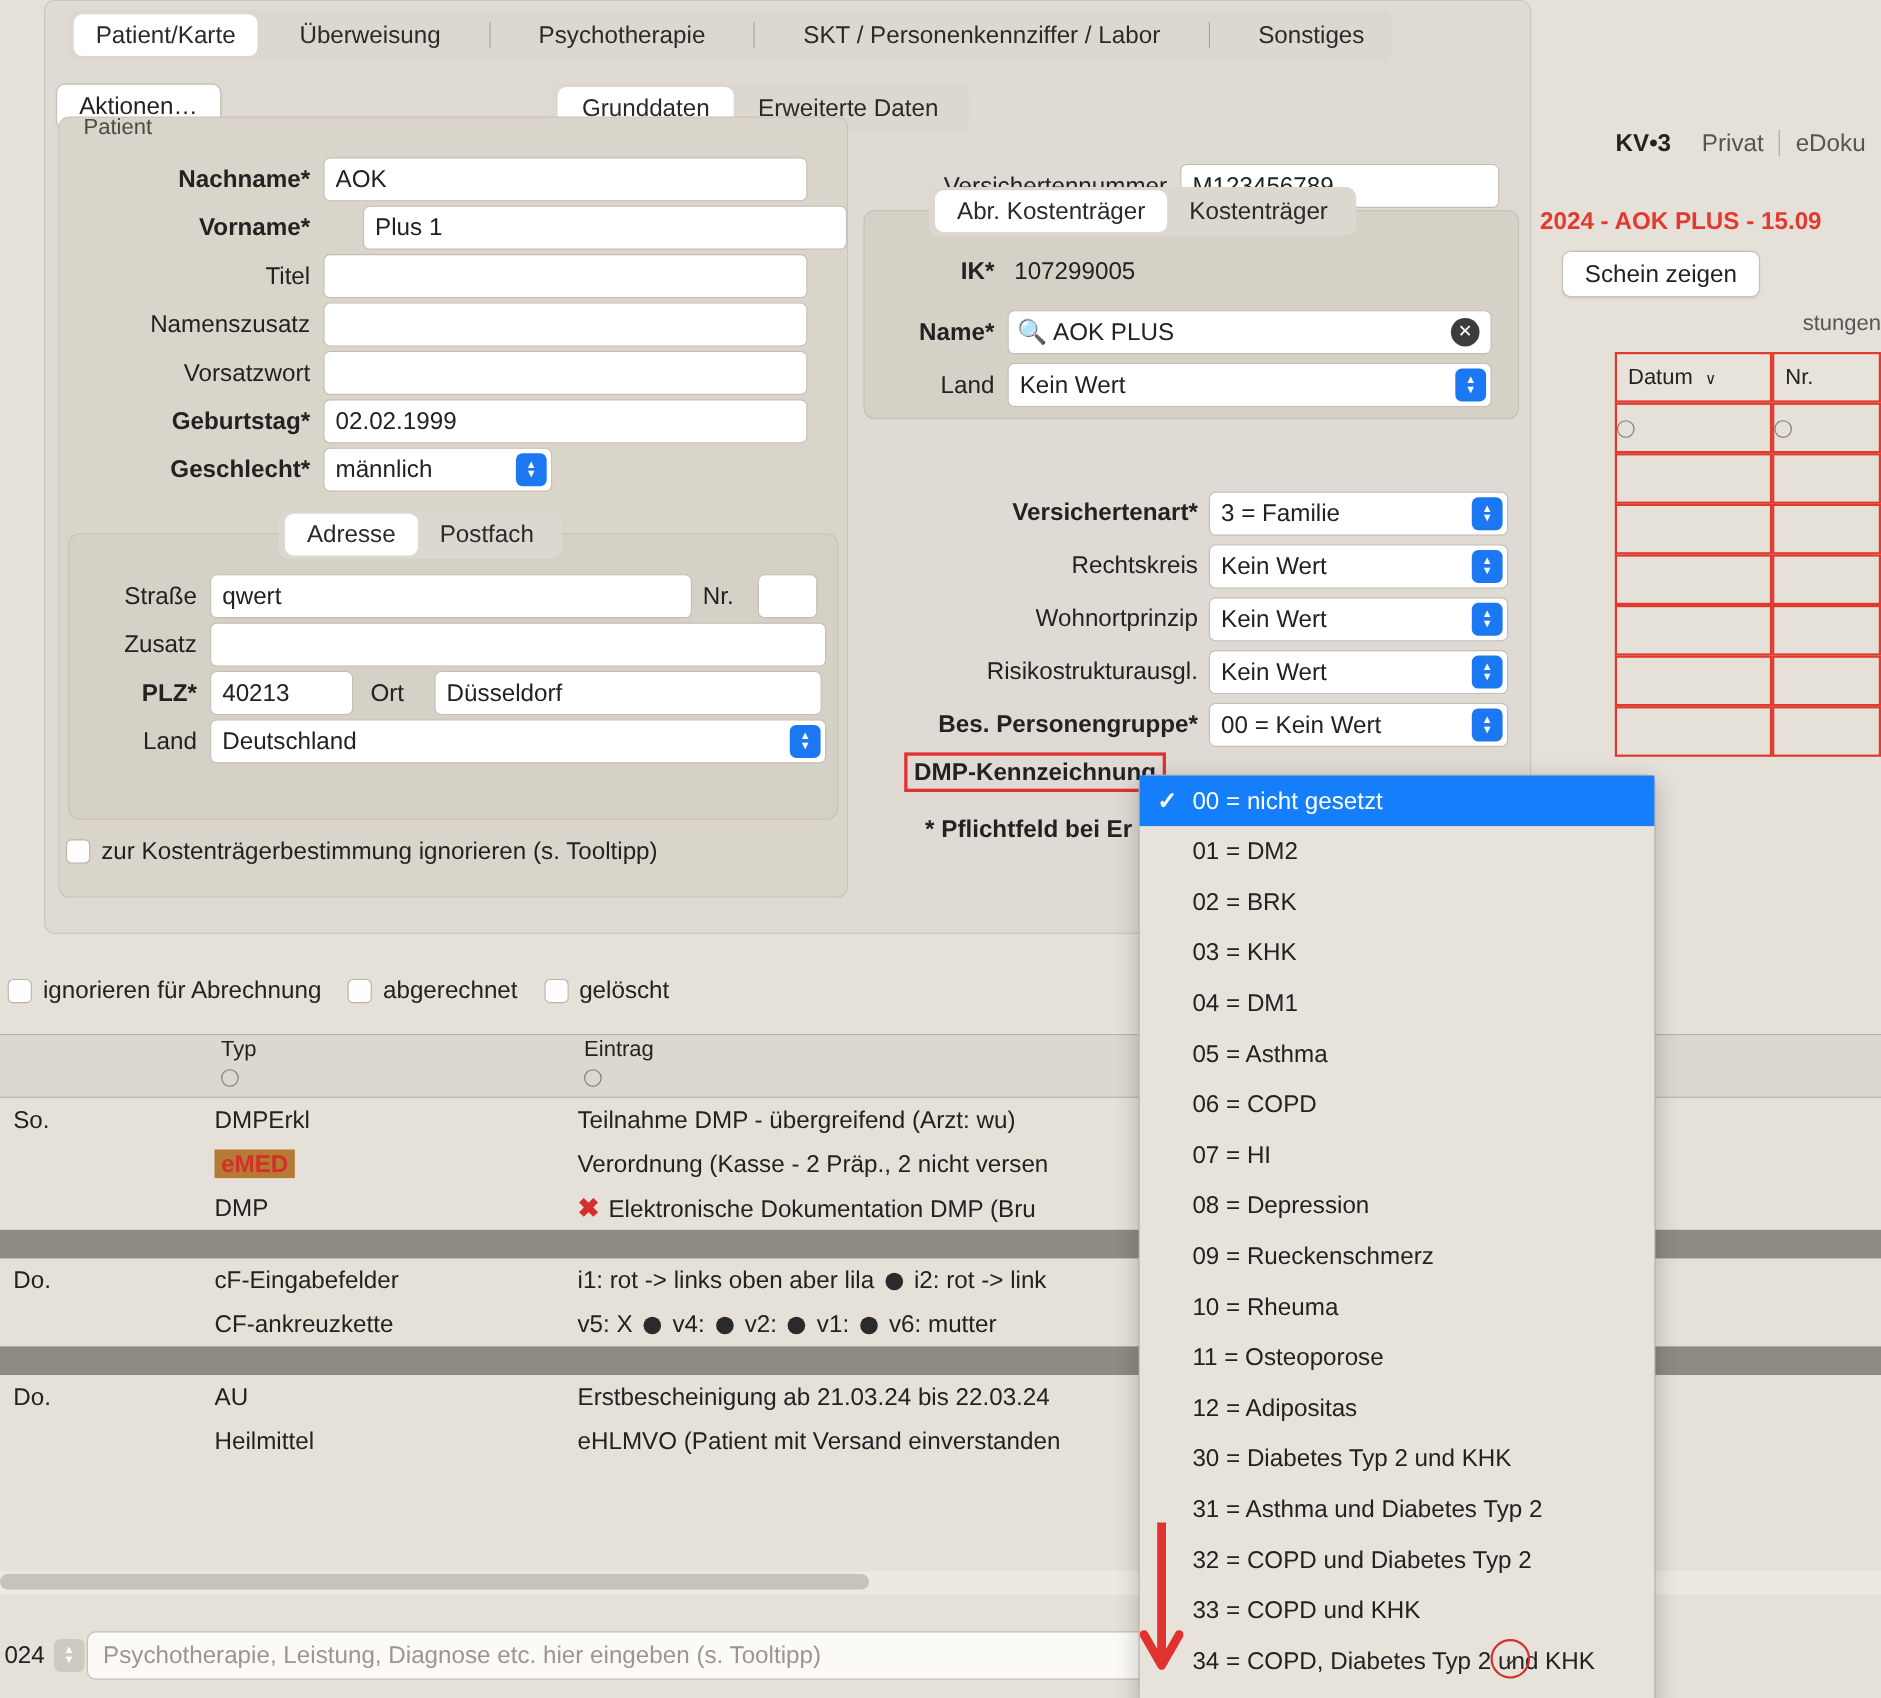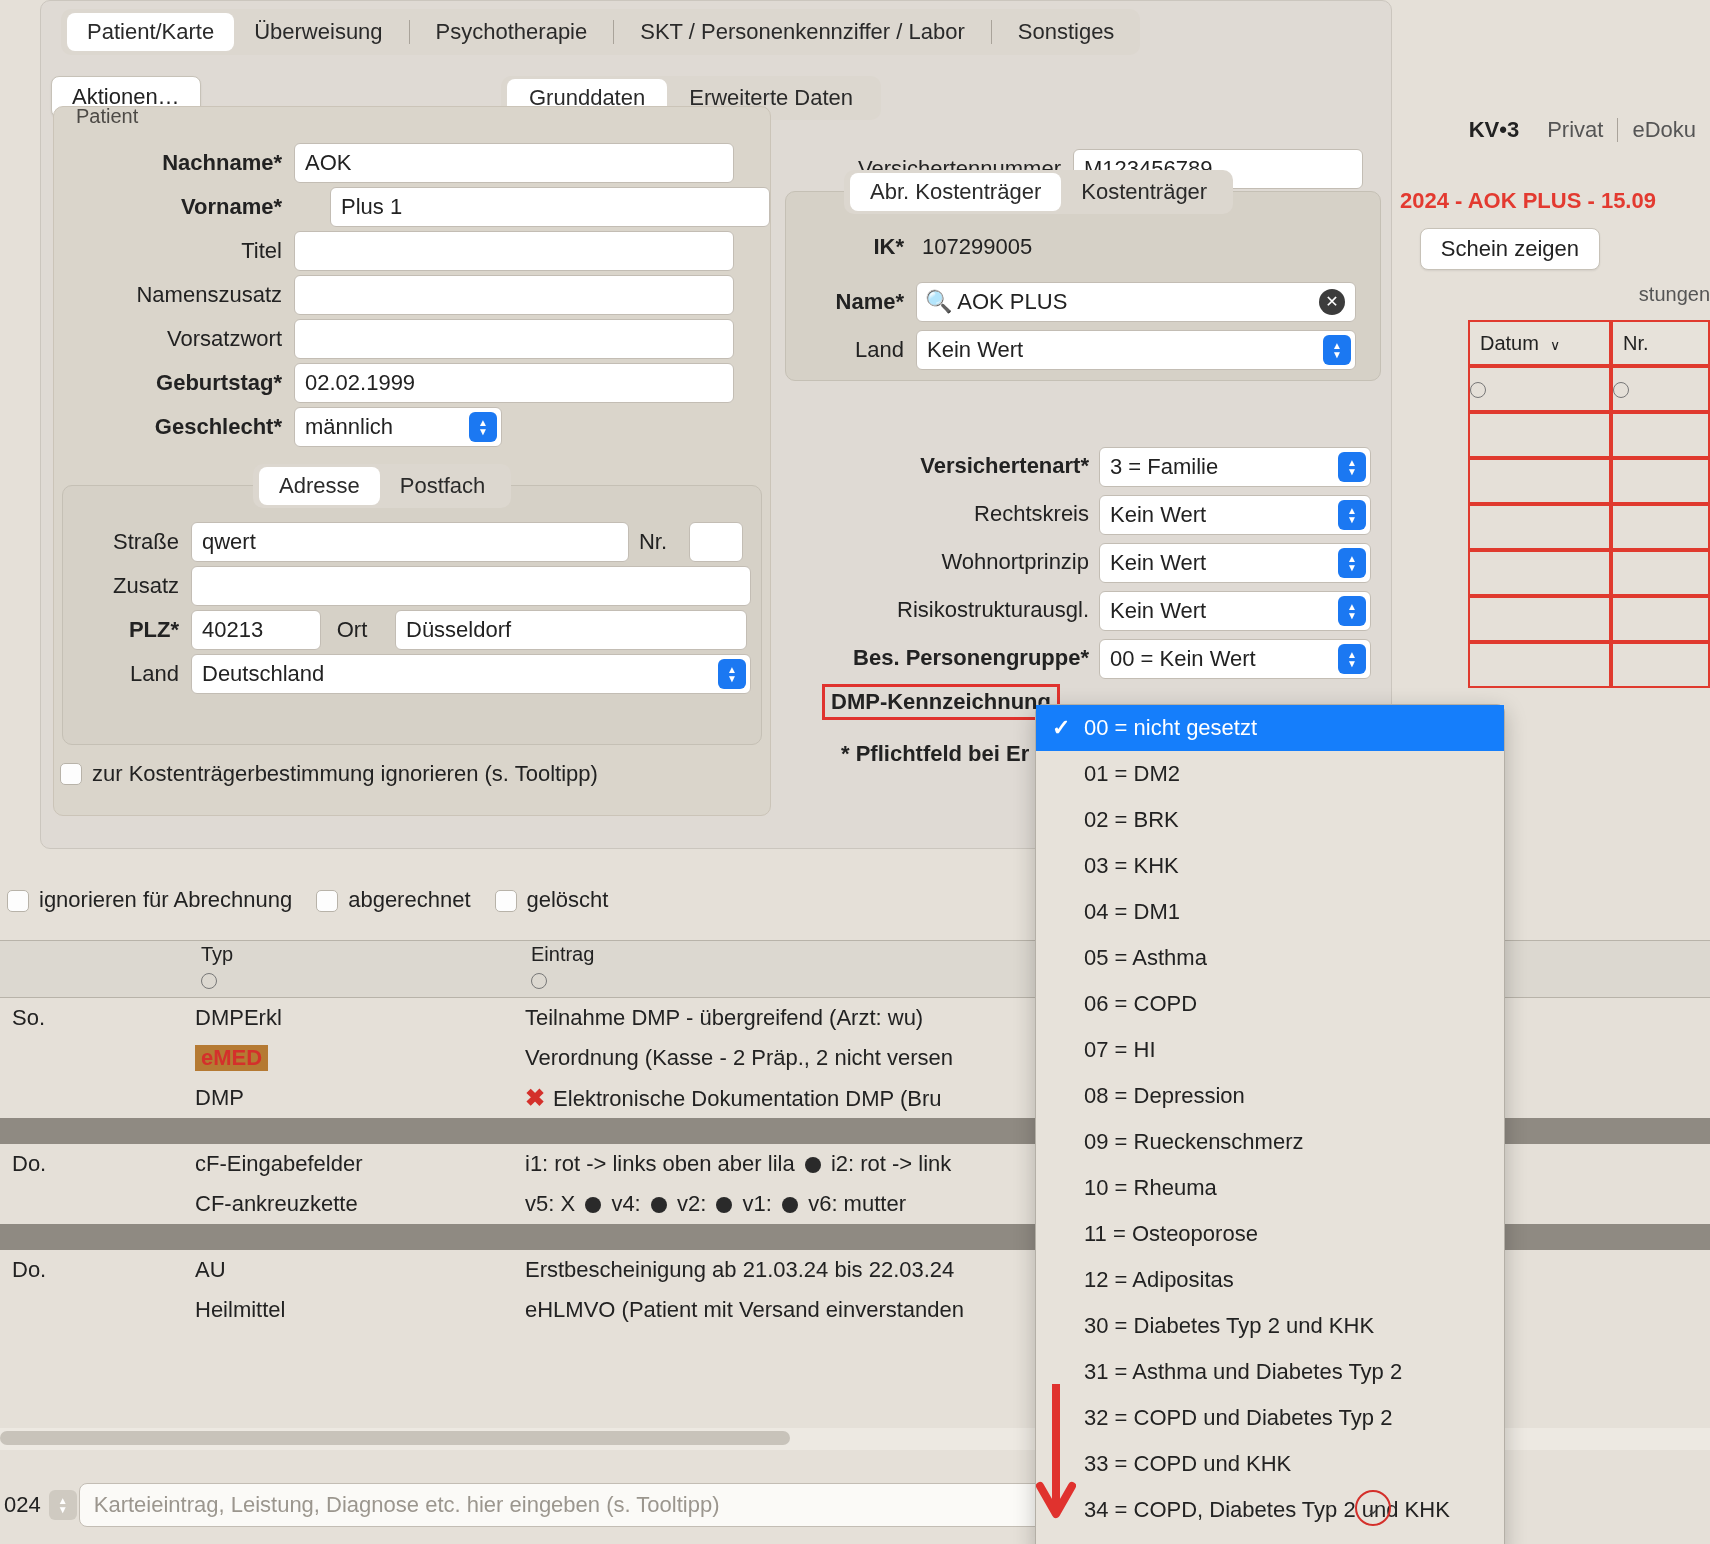--- a/index.html
+++ b/index.html
@@ -3,21 +3,21 @@
 <meta charset="utf-8">
 <style>
   * { box-sizing: border-box; margin: 0; padding: 0; }
   html, body { width: 1710px; height: 1544px; font-family: -apple-system, "Helvetica Neue", Arial, sans-serif; font-size: 22px; color: #222; background: #E5E0D8; overflow: hidden; }
   .root { position: relative; width: 1710px; height: 1544px; }
 
   
   .panelbox { position: absolute; left: 40px; top: 0px; width: 1352px; height: 849px; background: #DFDAD4; border: 1px solid #CBC6BE; border-radius: 10px; }
 
   
-  .top-tabs-wrap { position: absolute; left: 20px; top: 8px; height: 46px; background: #DCD7CF; border-radius: 10px; display: inline-flex; align-items: center; padding: 2px 6px; gap: 0; }
+  .top-tabs-wrap { position: absolute; left: 20px; top: 8px; height: 46px; background: #DCD7CF; border-radius: 10px; display: inline-flex; align-items: center; padding: 2px 6px; gap: 18px; }
   .top-tab { padding: 6px 20px; border-radius: 8px; cursor: default; color: #2a2a2a; }
   .top-tab.selected { background: #FFFFFF; }
   .top-sep { width: 1px; height: 24px; background: #A9A39A; margin: 0 6px; }
 
   
   .patient-fs { position: absolute; left: 12px; top: 105px; width: 718px; height: 710px; background: #DAD5CB; border: 1px solid #CBC4B8; border-radius: 10px; }
   .fs-label { position: absolute; left: 22px; top: -2px; font-size: 20px; color: #4d4a46; }
 
   
   .btn { display: inline-flex; align-items: center; justify-content: center; background: #FFFFFF; border: 1px solid #C7C2B8; border-radius: 8px; box-shadow: 0 1px 2px rgba(0,0,0,0.08); height: 42px; padding: 0 20px; }
@@ -394,21 +394,21 @@
     </div>
   </div>
 
   <div class="hscroll">
       <div class="thumb"></div>
     </div>
 
   <div class="bar">
     <span style="padding-left:4px;">024</span>
     <span class="mac-arrows" style="background:#CFCAC1;"></span>
-    <div class="bigsearch">Karteieintrag, Leistung, Diagnose etc. hier eingeben (s. Tooltipp)</div>
+    <div class="bigsearch">Psychotherapie, Leistung, Diagnose etc. hier eingeben (s. Tooltipp)</div>
   </div>
 
   <div class="popup" id="dmp-popup">
       <div class="popup-item selected">00 = nicht gesetzt</div>
       <div class="popup-item">01 = DM2</div>
       <div class="popup-item">02 = BRK</div>
       <div class="popup-item">03 = KHK</div>
       <div class="popup-item">04 = DM1</div>
       <div class="popup-item">05 = Asthma</div>
       <div class="popup-item">06 = COPD</div>

